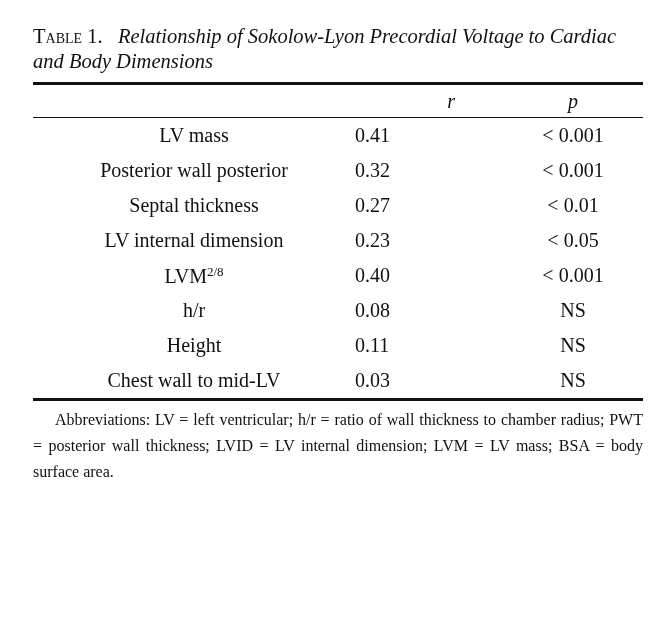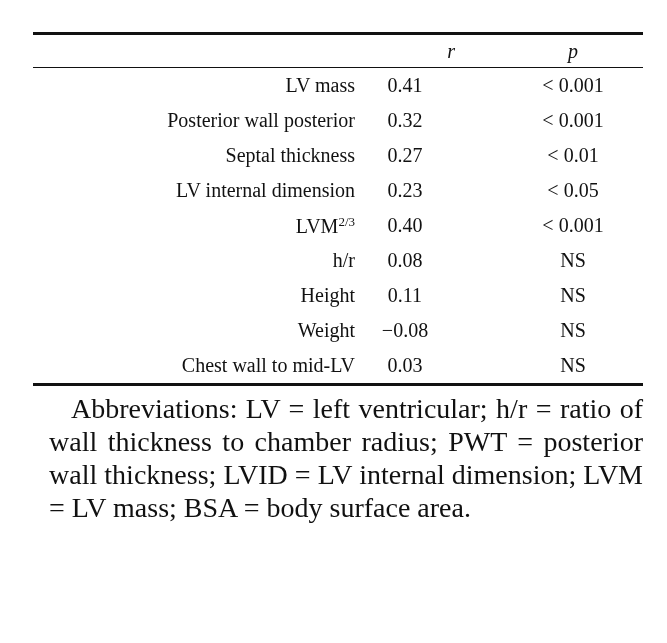--- a/index.html
+++ b/index.html
@@ -7,30 +7,34 @@
          font-family: "Liberation Serif", "DejaVu Serif", serif; color: #111; }
   .wrap { position: absolute; left: 33px; top: 24px; width: 610px; }
   .caption { font-size: 20.5px; line-height: 25px; margin: 0; }
   .caption .lbl { font-variant: small-caps; font-style: normal; }
   .caption .ttl { font-style: italic; }
   .rule-thick { border-top: 3px solid #111; }
   .rule-thin { border-top: 1.5px solid #111; }
   table { width: 610px; border-collapse: collapse; font-size: 20px; }
   td, th { padding: 0; height: 35px; font-weight: normal; }
   th { height: 32px; font-style: italic; }
-  .c0 { text-align: right; }
-  .c1 { width: 100px; text-align: center; padding-right: 48px; }
+  .c0 { text-align: center; }
+  .c1 { width: 100px; text-align: left; padding-right: 48px; }
   .c2 { width: 140px; text-align: center; }
-  .footnote { font-size: 28px; line-height: 33px; text-indent: 22px; margin: 6px 0 0 16px; text-align: justify; }
+  .footnote { font-size: 16px; line-height: 26px; text-indent: 22px; margin: 6px 0 0 0; text-align: justify; }
   sup { font-size: 13px; vertical-align: 7px; }
 </style>
 </head>
 <body>
 
 <div class="wrap">
+  <p class="caption">
+    <span class="lbl">Table 1.</span>&nbsp;&nbsp;
+    <span class="ttl">Relationship of Sokolow-Lyon Precordial Voltage to Cardiac and Body Dimensions</span>
+  </p>
   <div class="rule-thick" style="margin-top:8px"></div>
   <table>
     <thead>
       <tr>
         <th class="c0"></th>
         <th class="c1" style="text-align:right;padding-right:48px">r</th>
         <th class="c2">p</th>
       </tr>
       <tr>
           <td colspan="3" style="height:0;padding:0">
@@ -53,40 +57,35 @@
           <td class="c0"><span>Septal thickness</span></td>
           <td class="c1">0.27</td>
           <td class="c2">&lt; 0.01</td>
         </tr>
         <tr>
           <td class="c0"><span>LV internal dimension</span></td>
           <td class="c1">0.23</td>
           <td class="c2">&lt; 0.05</td>
         </tr>
         <tr>
-          <td class="c0"><span>LVM</span><sup>2/3</sup></td>
+          <td class="c0"><span>LVM</span><sup>2/8</sup></td>
           <td class="c1">0.40</td>
           <td class="c2">&lt; 0.001</td>
         </tr>
         <tr>
           <td class="c0"><span>h/r</span></td>
           <td class="c1">0.08</td>
           <td class="c2">NS</td>
         </tr>
         <tr>
           <td class="c0"><span>Height</span></td>
           <td class="c1">0.11</td>
           <td class="c2">NS</td>
         </tr>
         <tr>
-          <td class="c0"><span>Weight</span></td>
-          <td class="c1">−0.08</td>
-          <td class="c2">NS</td>
-        </tr>
-        <tr>
           <td class="c0"><span>Chest wall to mid-LV</span></td>
           <td class="c1">0.03</td>
           <td class="c2">NS</td>
         </tr>
       </tbody>
   </table>
   <div class="rule-thick"></div>
   <p class="footnote">Abbreviations: LV = left ventricular; h/r = ratio of wall thickness to chamber radius; PWT = posterior wall thickness; LVID = LV internal dimension; LVM = LV mass; BSA = body surface area.</p>
 </div>
 

